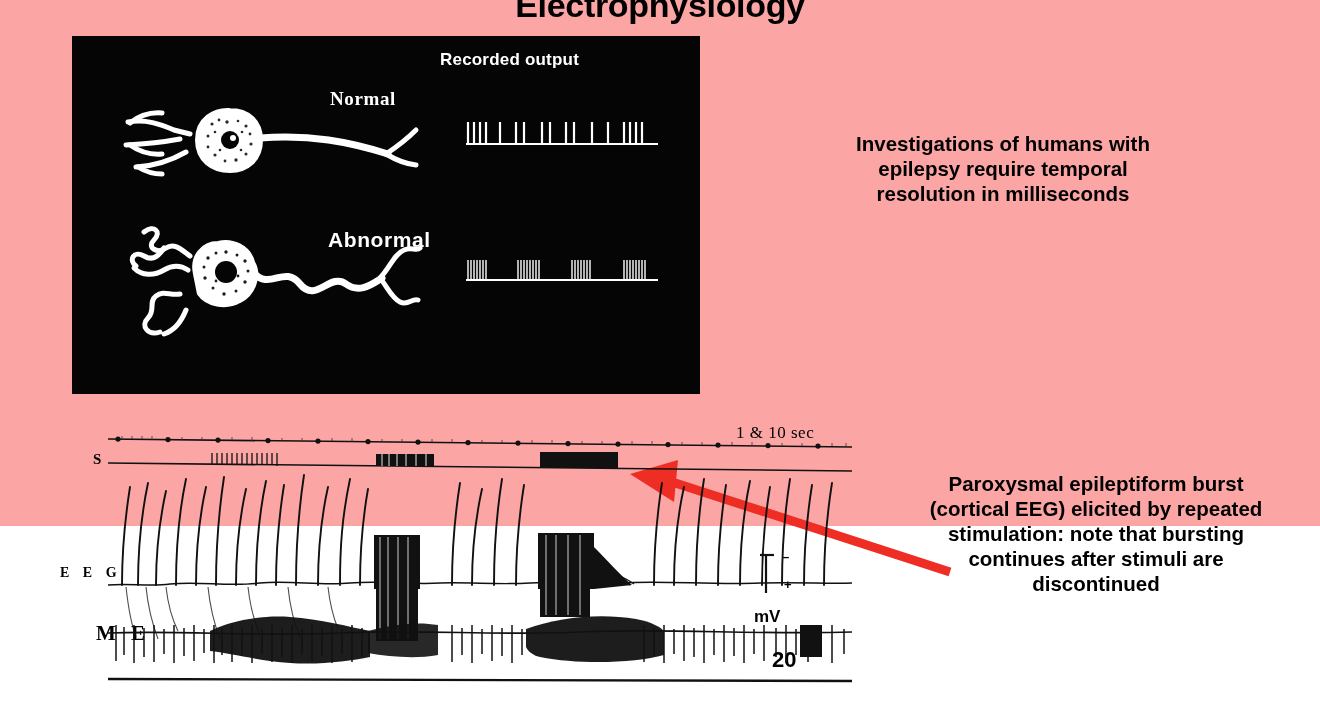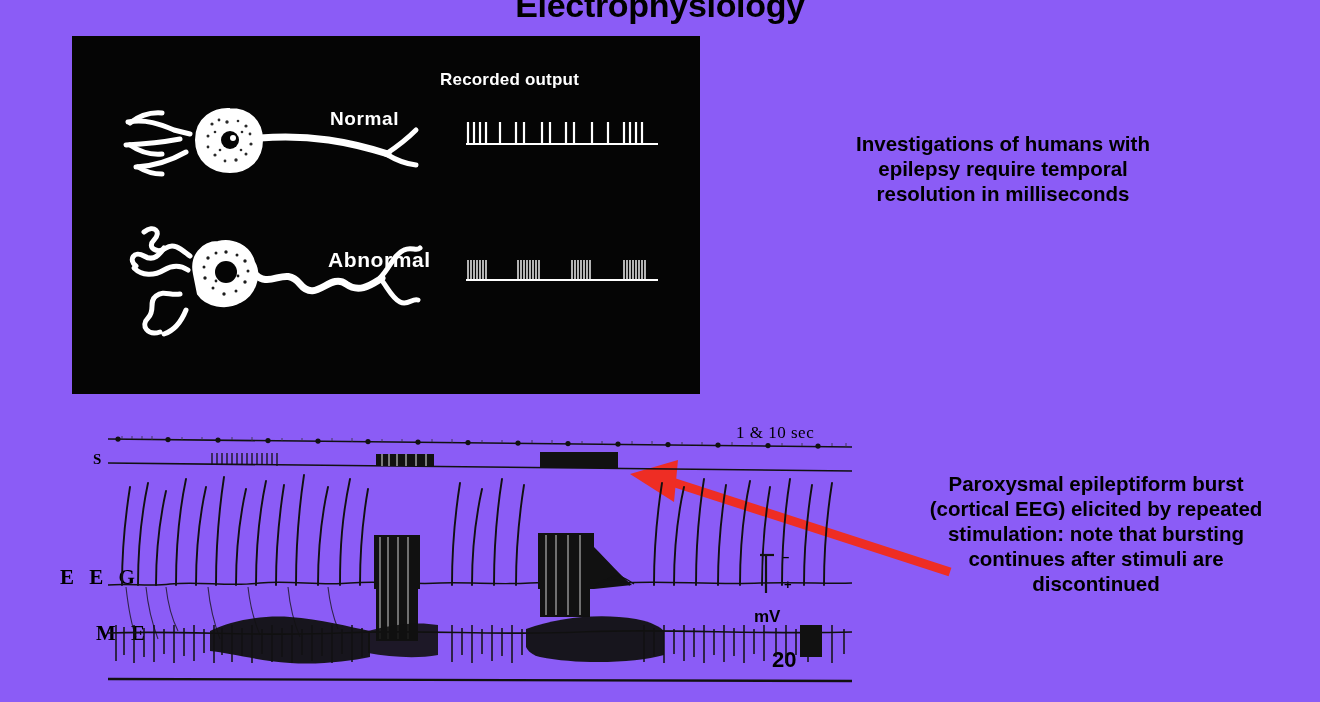--- a/index.html
+++ b/index.html
@@ -4,22 +4,22 @@
 <style>
   html, body {
     margin: 0; padding: 0;
     background: #ffffff;
     width: 1320px; height: 702px;
     overflow: hidden;
     font-family: "Liberation Sans", sans-serif;
   }
   #stage {
     position: relative;
-    width: 1320px; height: 702px;
-    background: #8b5cf6;
+    width: 1320px; height: 526px;
+    background: #fca5a5;
   }
 
   
   .slide-title {
     position: absolute;
     left: 0; top: -14px;
     width: 1320px;
     text-align: center;
     font-family: "Liberation Sans", sans-serif;
     font-weight: bold;
@@ -36,24 +36,23 @@
     width: 628px; height: 358px;
     background: #050505;
     overflow: hidden;
   }
   .panel-label {
     position: absolute;
     color: #ffffff;
     font-family: "Liberation Sans", sans-serif;
     font-weight: bold;
     white-space: nowrap;
-    margin-top: 20px;
   }
   .lbl-recorded { left: 368px; top: 14px; font-size: 17px; letter-spacing: .2px; }
-  .lbl-normal   { left: 258px; top: 52px; font-size: 19px; letter-spacing: .6px; }
+  .lbl-normal   { left: 258px; top: 52px; font-size: 19px; letter-spacing: .6px; font-family: Liberation Serif, serif; }
   .lbl-abnormal { left: 256px; top: 192px; font-size: 21px; letter-spacing: .6px; }
 
   .panel-caption {
     position: absolute;
     left: 12px; top: 288px;
     width: 610px;
     color: #f2f2f2;
     font-family: "Liberation Serif", serif;
     font-weight: bold;
     font-size: 15.2px;
@@ -94,21 +93,21 @@
   .eeg-text {
     position: absolute;
     color: #000000;
     font-family: "Liberation Serif", serif;
     font-weight: bold;
     white-space: nowrap;
   }
   .t-1and10 { left: 676px; top: -2px; font-size: 17px; letter-spacing: .5px;
               font-family: Liberation Serif, serif; font-weight: normal; }
   .t-s      { left: 33px;  top: 26px;  font-size: 15px; }
-  .t-eeg    { left: 0px;   top: 140px; font-size: 21px; letter-spacing: 5px; }
+  .t-eeg    { left: 0px;   top: 140px; font-size: 14px; letter-spacing: 5px; }
   .t-me     { left: 36px;  top: 196px; font-size: 21px; letter-spacing: 5px; }
   .t-mv     { left: 694px; top: 182px; font-size: 17px;
               font-family: "Liberation Sans", sans-serif; }
   .t-plus   { left: 724px; top: 152px; font-size: 13px;
               font-family: "Liberation Sans", sans-serif; }
   .t-minus  { left: 722px; top: 124px; font-size: 13px;
               font-family: "Liberation Sans", sans-serif; }
   .t-20     { left: 700px; top: 222px; font-size: 22px;
               font-family: "Liberation Sans", sans-serif; margin-left: 12px; }
 </style>

